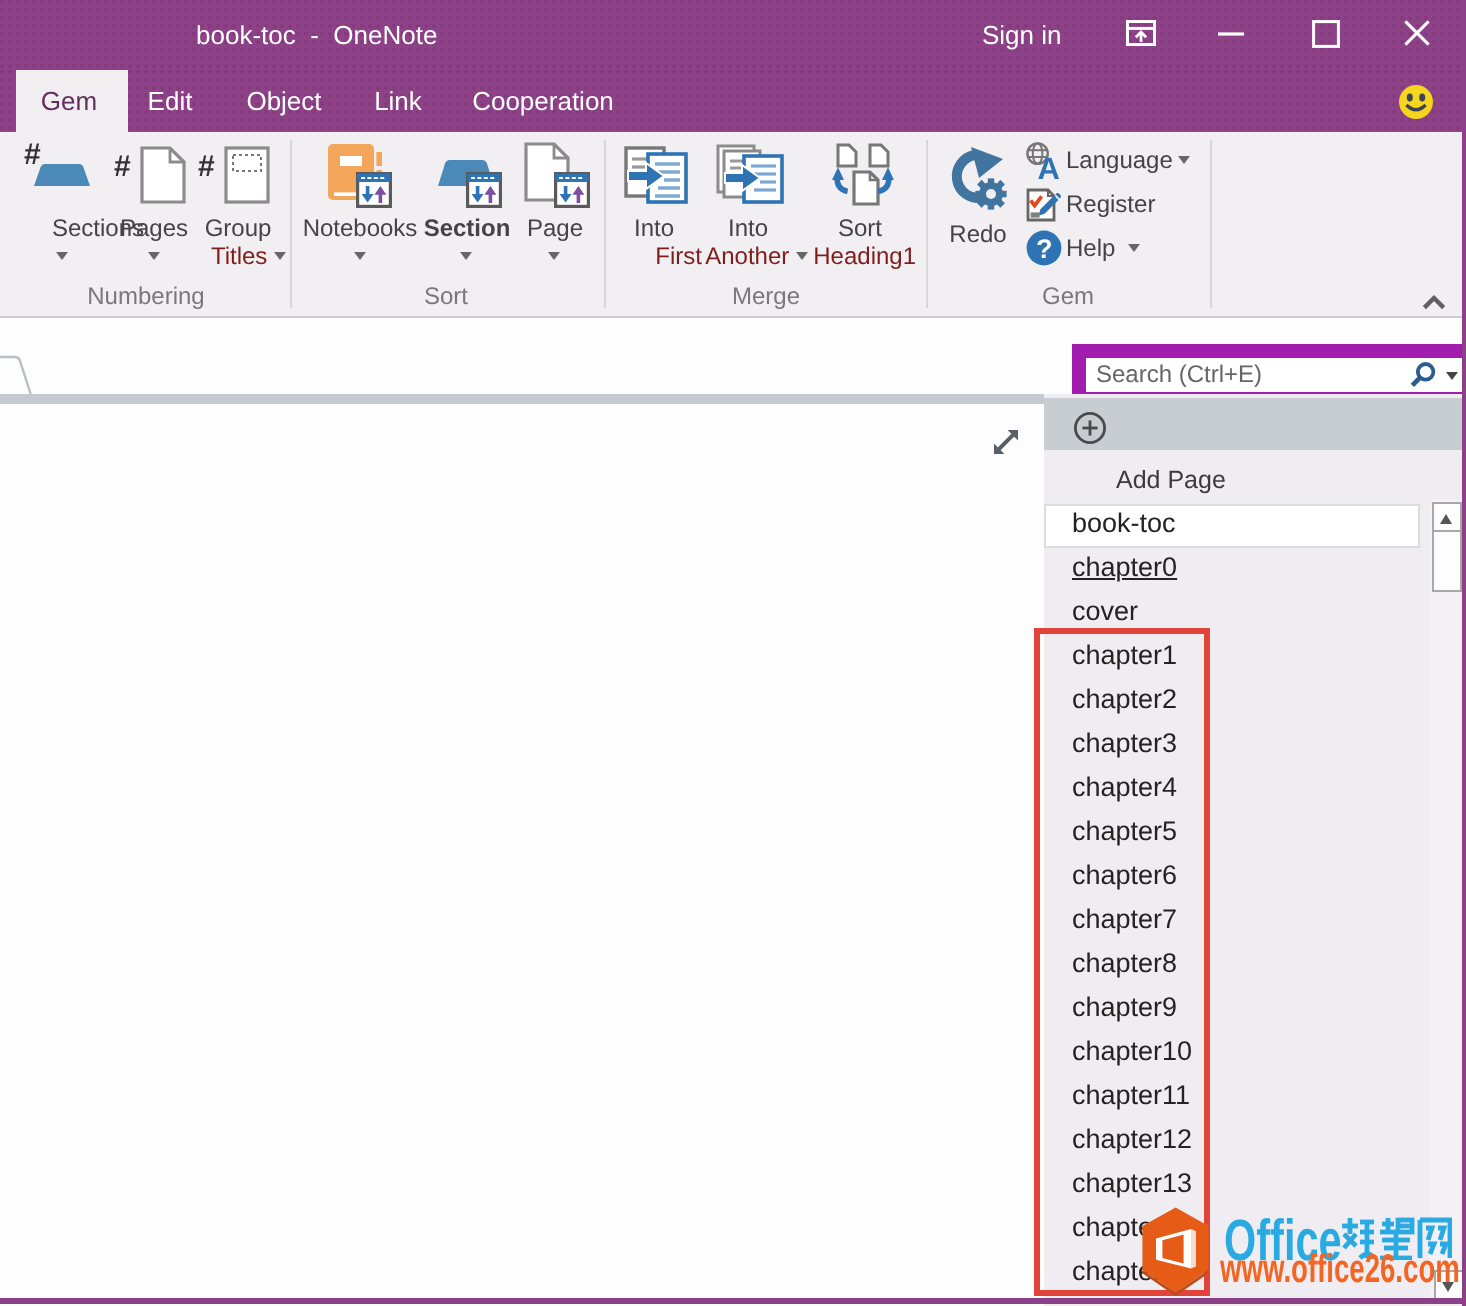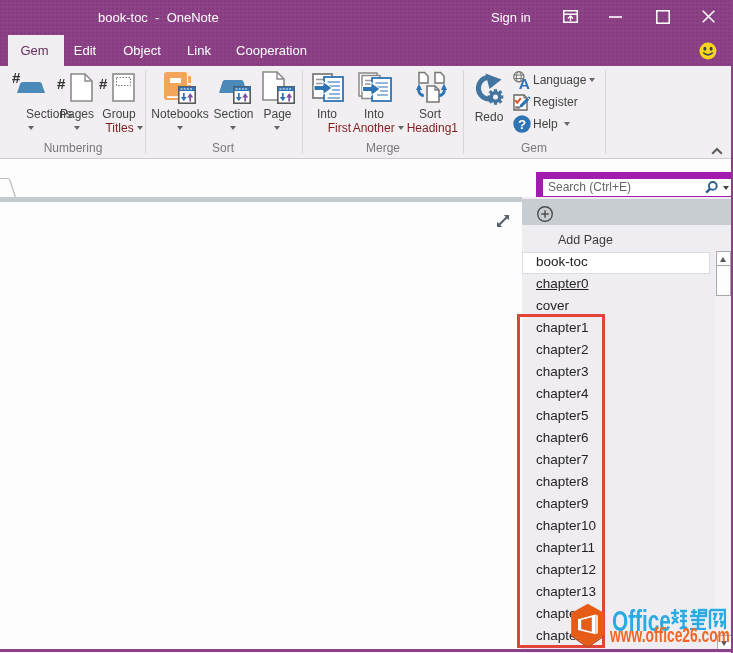--- a/index.html
+++ b/index.html
@@ -132,21 +132,21 @@
     <rect x="0.8" y="0.8" width="16.4" height="16.4" fill="#fff" stroke="#5a5a5a" stroke-width="1.6"></rect>
     <rect x="0.8" y="0.8" width="16.4" height="4.2" fill="#2e74b5"></rect>
     <line x1="2.5" y1="3" x2="15" y2="3" stroke="#fff" stroke-width="1" stroke-dasharray="2 1.2"></line>
     <line x1="5.8" y1="7" x2="5.8" y2="13.5" stroke="#2e74b5" stroke-width="1.8"></line>
     <path d="M2.8 11 L5.8 15.3 L8.8 11 Z" fill="#2e74b5"></path>
     <line x1="12.2" y1="15.5" x2="12.2" y2="9" stroke="#7d4fa0" stroke-width="1.8"></line>
     <path d="M9.2 11.4 L12.2 7 L15.2 11.4 Z" fill="#7d4fa0"></path>
   </svg>
   <div class="abs rlabel" style="left:148px;width:64px;">Notebooks</div>
   <div class="abs darr" style="left:177px;top:60px;"></div>
-  <div class="abs rlabel" style="left:211px;width:45px;">Section</div>
+  <div class="abs rlabel" style="left:211px;width:45px;font-weight:bold;">Section</div>
   <div class="abs darr" style="left:230px;top:60px;"></div>
   <div class="abs rlabel" style="left:261px;width:33px;">Page</div>
   <div class="abs darr" style="left:274px;top:60px;"></div>
   <div class="abs gname" style="left:193px;width:60px;">Sort</div>
   <div class="abs rsep" style="left:302px;"></div>
 
   <svg class="abs" style="left:312px;top:7px;" width="32" height="29" viewBox="0 0 32 29">
     <rect x="1" y="1" width="19" height="24" fill="#fff" stroke="#777" stroke-width="1.7"></rect>
     <line x1="4" y1="6.5" x2="14" y2="6.5" stroke="#999" stroke-width="1.6"></line>
     <line x1="4" y1="10.5" x2="12" y2="10.5" stroke="#999" stroke-width="1.6"></line>

